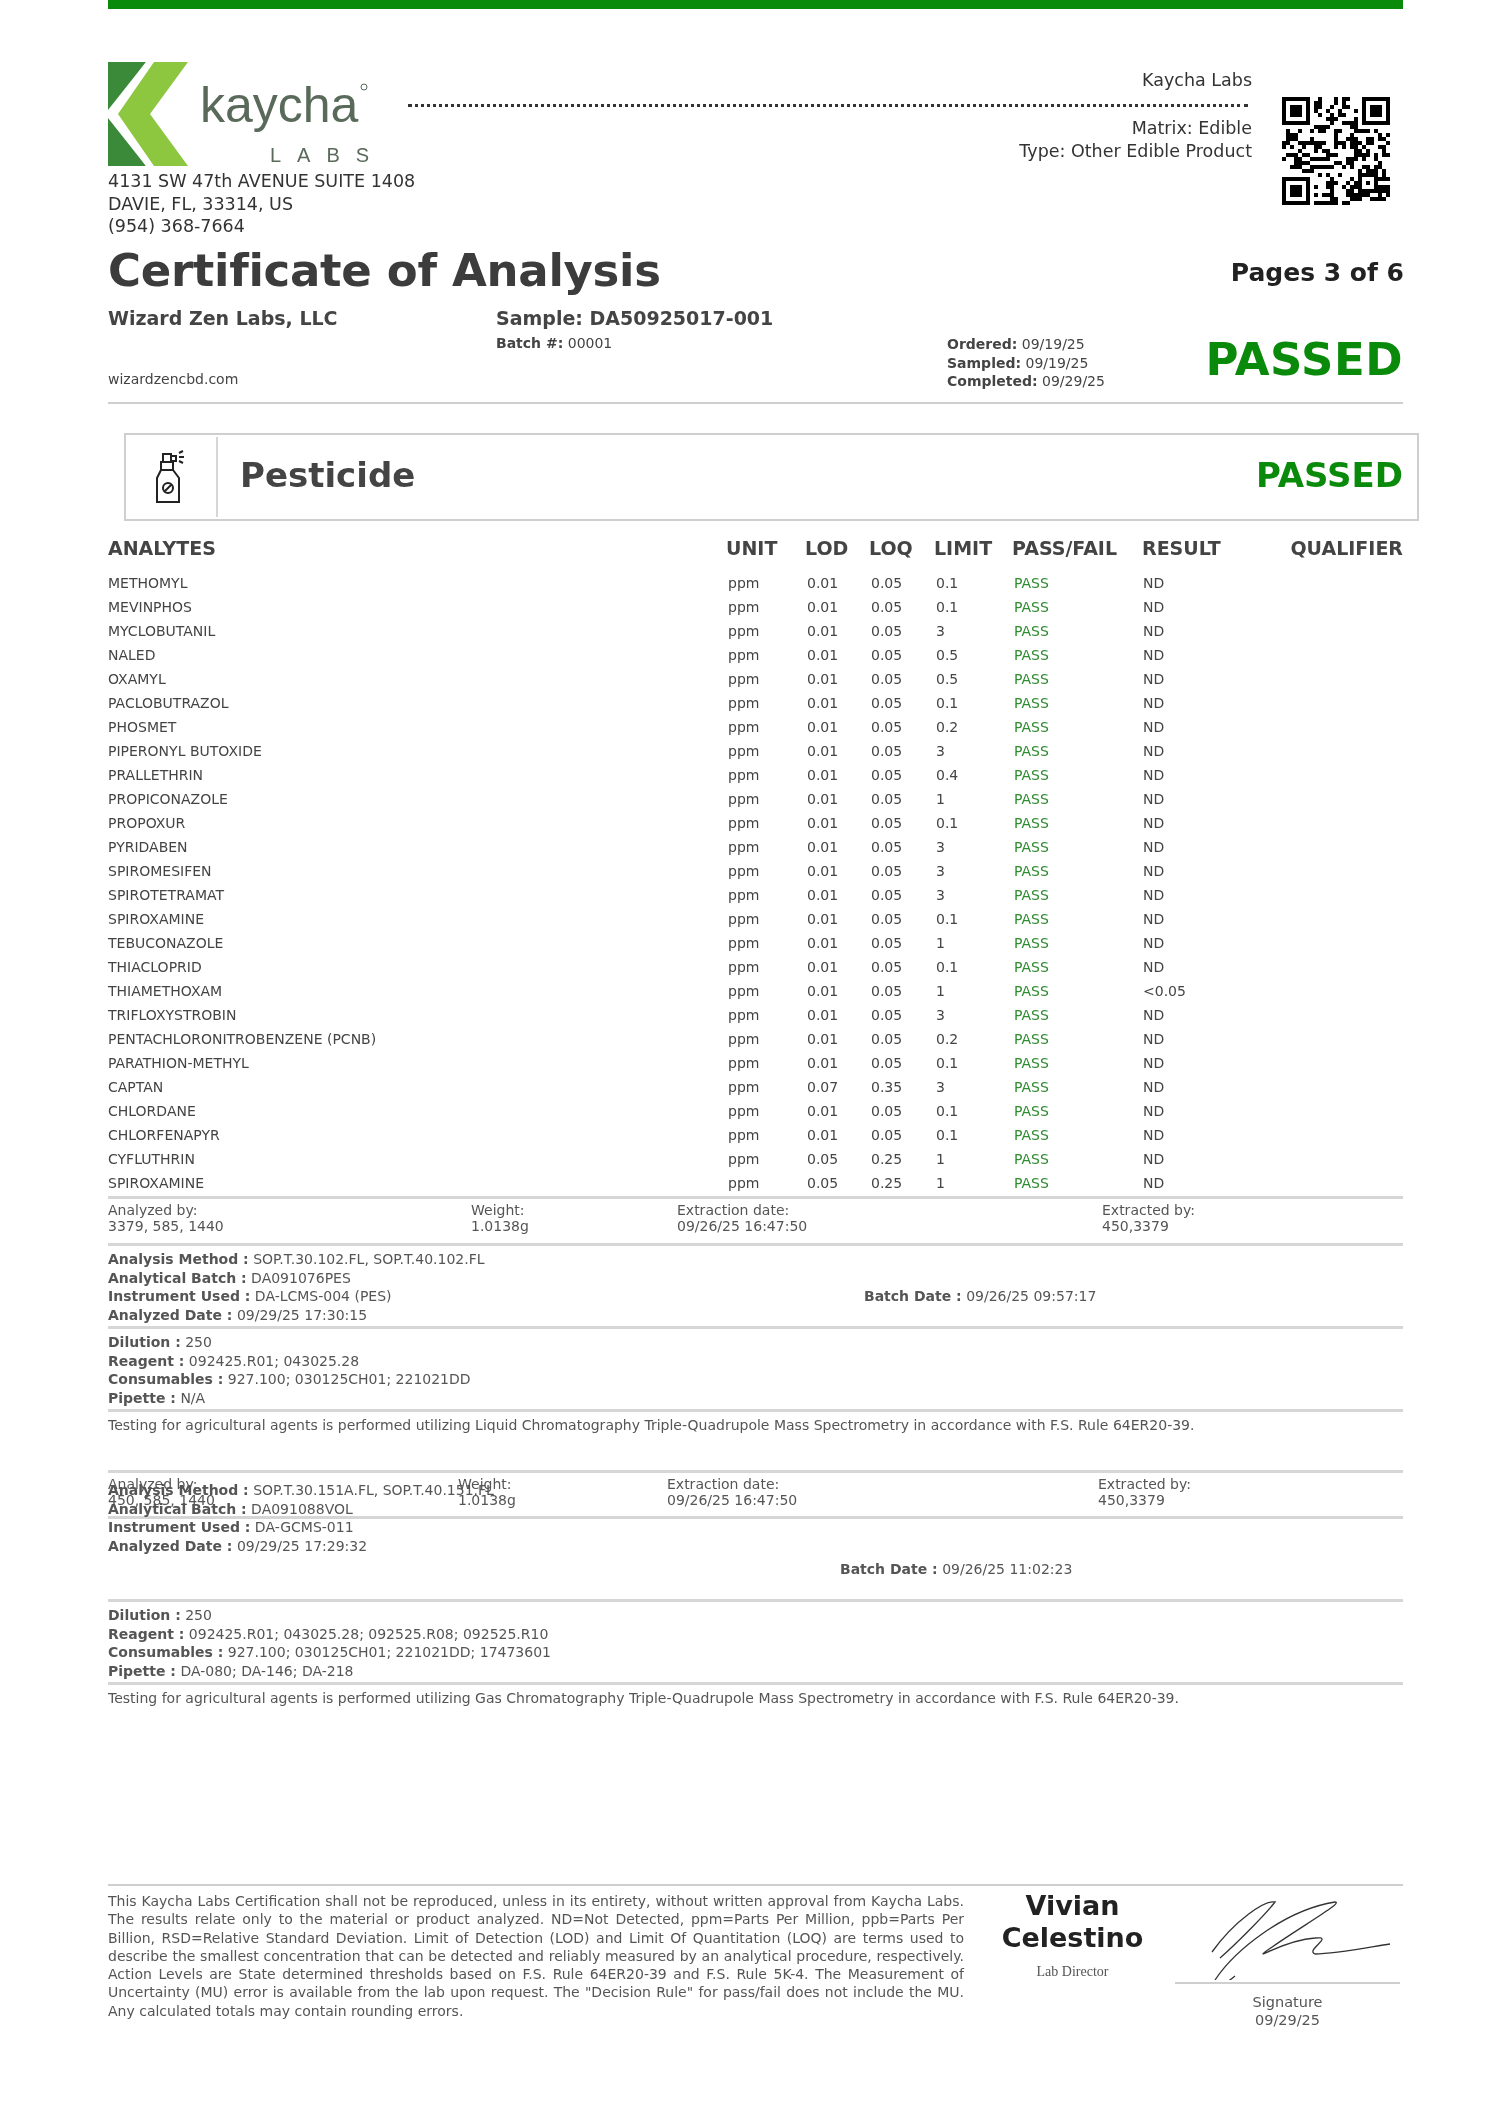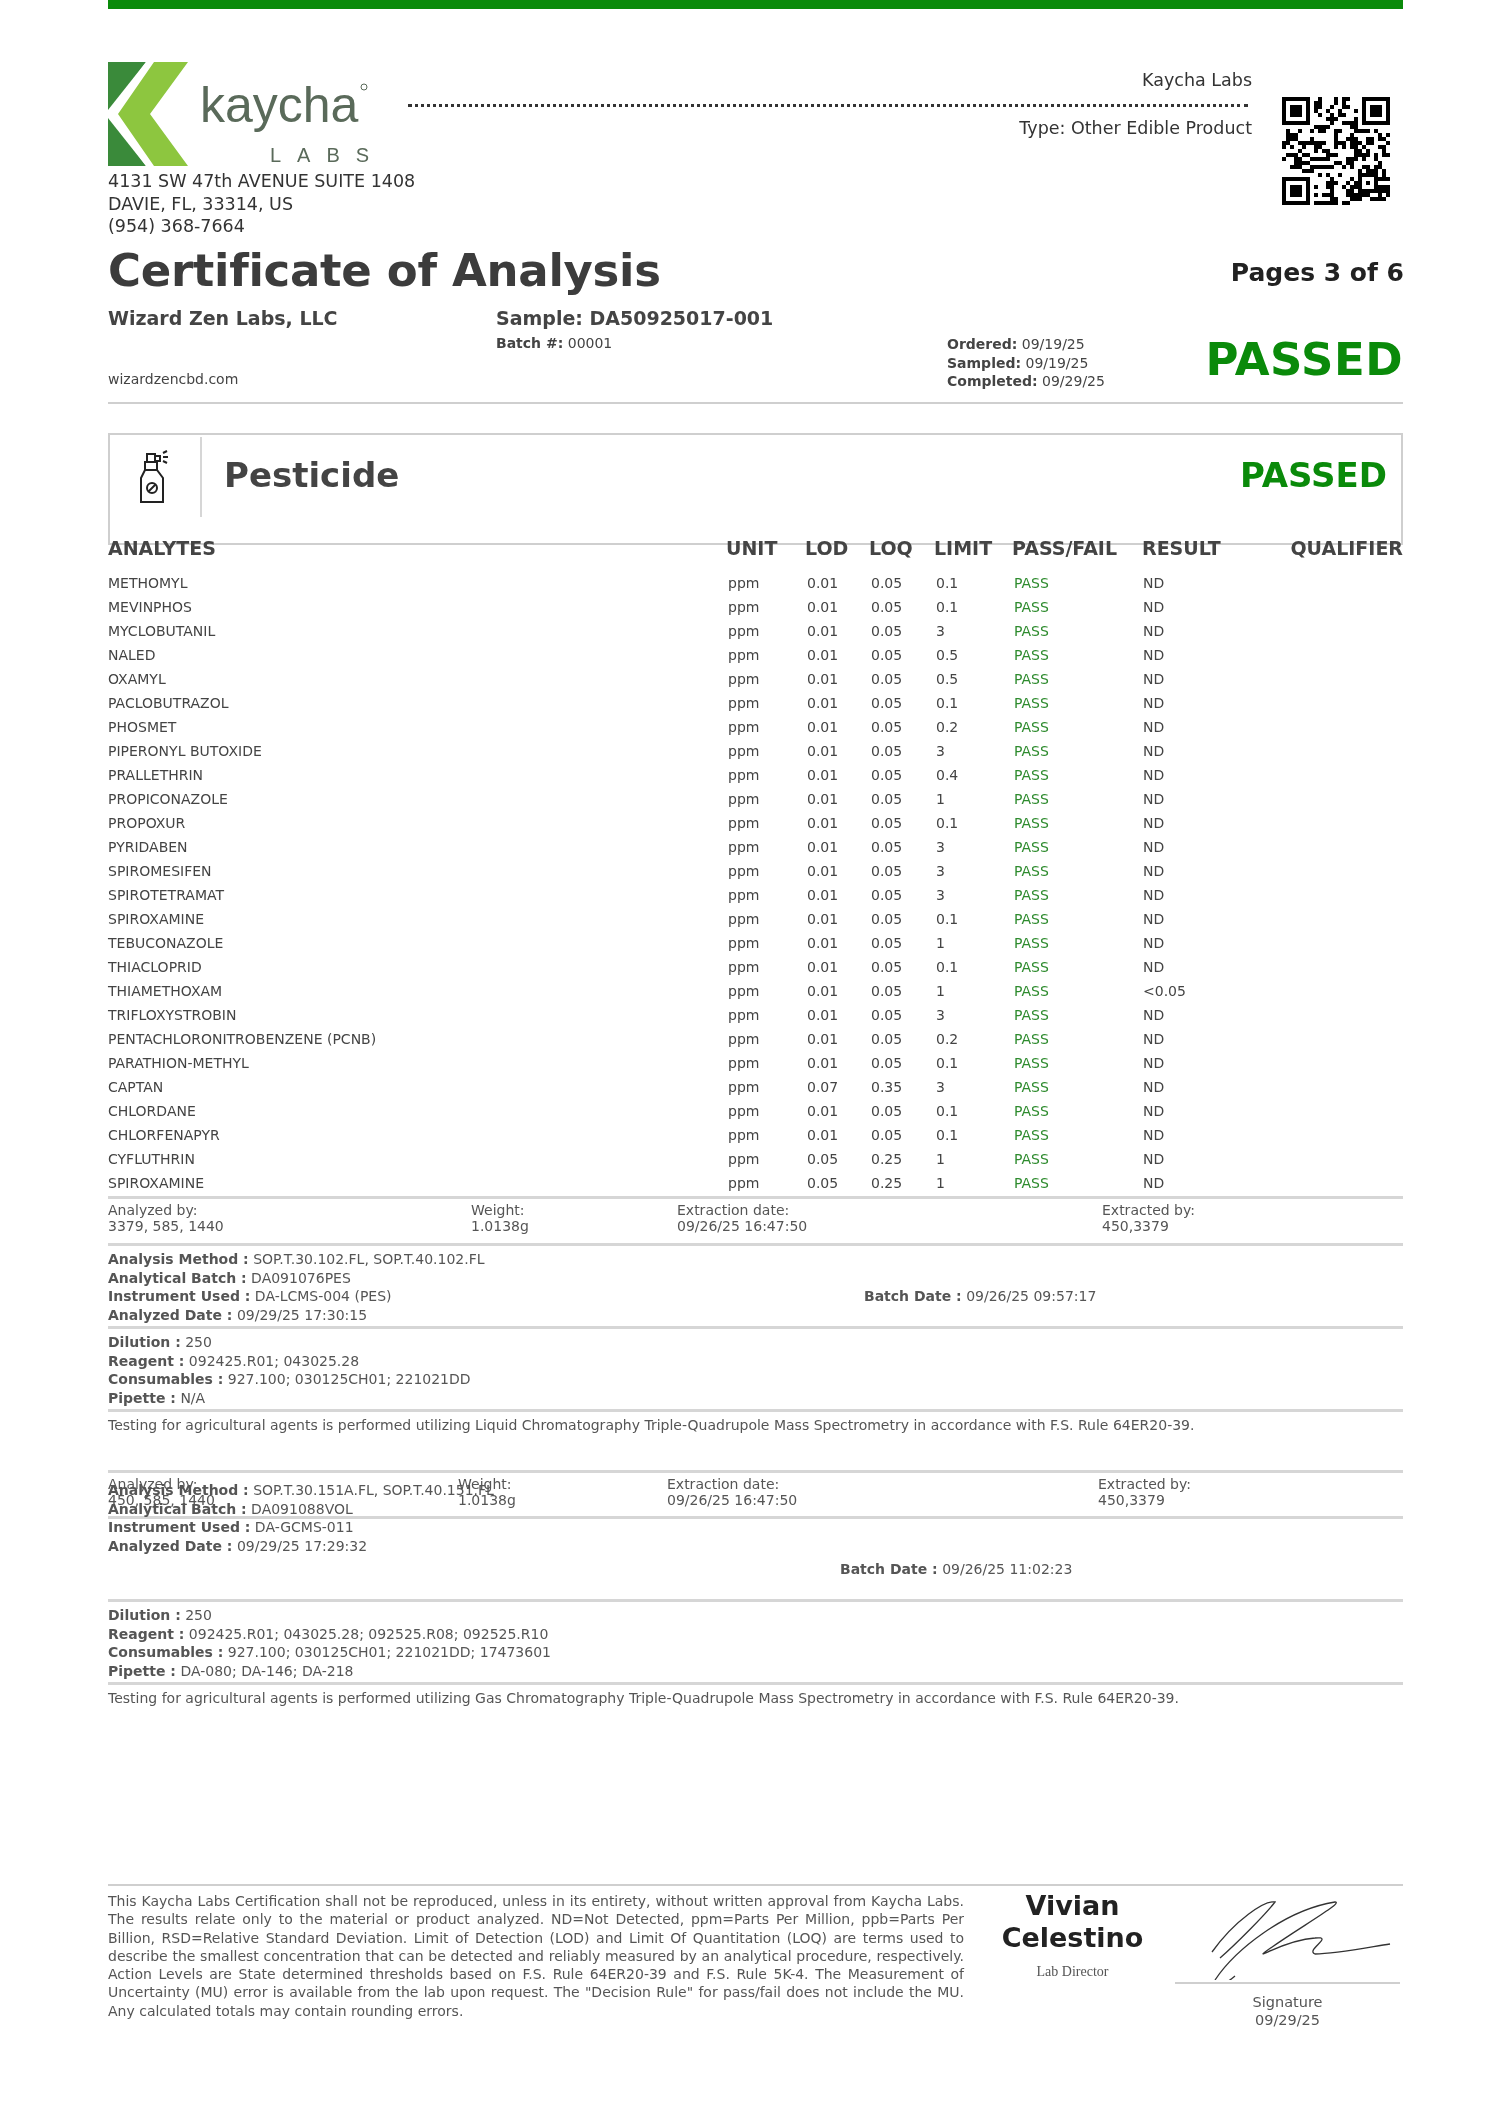--- a/index.html
+++ b/index.html
@@ -22,21 +22,21 @@
   .sample { left: 496px; top: 307px; font-size: 19px; font-weight: bold; color: #444; }
   .batch { left: 496px; top: 335px; font-size: 14px; color: #444; }
   .batch b { font-weight: bold; }
   .website { left: 108px; top: 371px; font-size: 14px; color: #444; }
   .dates { left: 947px; top: 335px; font-size: 14px; line-height: 18.5px; color: #444; }
   .dates b { font-weight: bold; }
   .passed-big { right: 97px; top: 333px; font-size: 45px; font-weight: bold; color: #0a8a0a; letter-spacing: 0.5px; }
   .hr-top { left: 108px; top: 402px; width: 1295px; height: 2px; background: #cfcfcf; }
 
   
-  .section-box { left: 108px; top: 433px; width: 1295px; height: 112px; border: 2px solid #cfcfcf; padding-left: 24px; }
+  .section-box { left: 124px; top: 433px; width: 1295px; height: 88px; border: 2px solid #cfcfcf; padding-left: 24px; }
   .section-icon { left: 2px; top: 2px; width: 90px; height: 80px; border-right: 2px solid #d6d6d6; display: flex; align-items: center; justify-content: center; }
   .section-title { left: 114px; top: 20px; font-size: 34px; font-weight: bold; color: #444; }
   .section-status { right: 14px; top: 20px; font-size: 34px; font-weight: bold; color: #0a8a0a; }
 
   
   .th { top: 537px; font-size: 19px; font-weight: bold; color: #444; }
   .rows { left: 108px; top: 572px; width: 1295px; }
   .row { position: relative; height: 24px; font-size: 14px; color: #444; }
   .row span { position: absolute; top: 3px; }
   .c-name { left: 0; }
@@ -87,20 +87,21 @@
 <div class="abs addr">
   <div>4131 SW 47th AVENUE SUITE 1408</div>
   <div>DAVIE, FL, 33314, US</div>
   <div>(954) 368-7664</div>
 </div>
 
 <div class="abs lab-name">Kaycha Labs</div>
 <div class="abs dots"></div>
 
 <div class="abs prod-info">
+  <div>Matrix: Edible</div>
   <div>Type: Other Edible Product</div>
 </div>
 
 <div class="abs qr">
   <svg id="qr-svg" width="108" height="108" viewBox="0 0 27 27" shape-rendering="crispEdges">
       <rect x="9" y="0" width="1" height="1" fill="#000"></rect>
       <rect x="13" y="0" width="1" height="1" fill="#000"></rect>
       <rect x="15" y="0" width="1" height="1" fill="#000"></rect>
       <rect x="16" y="0" width="1" height="1" fill="#000"></rect>
       <rect x="8" y="1" width="1" height="1" fill="#000"></rect>

